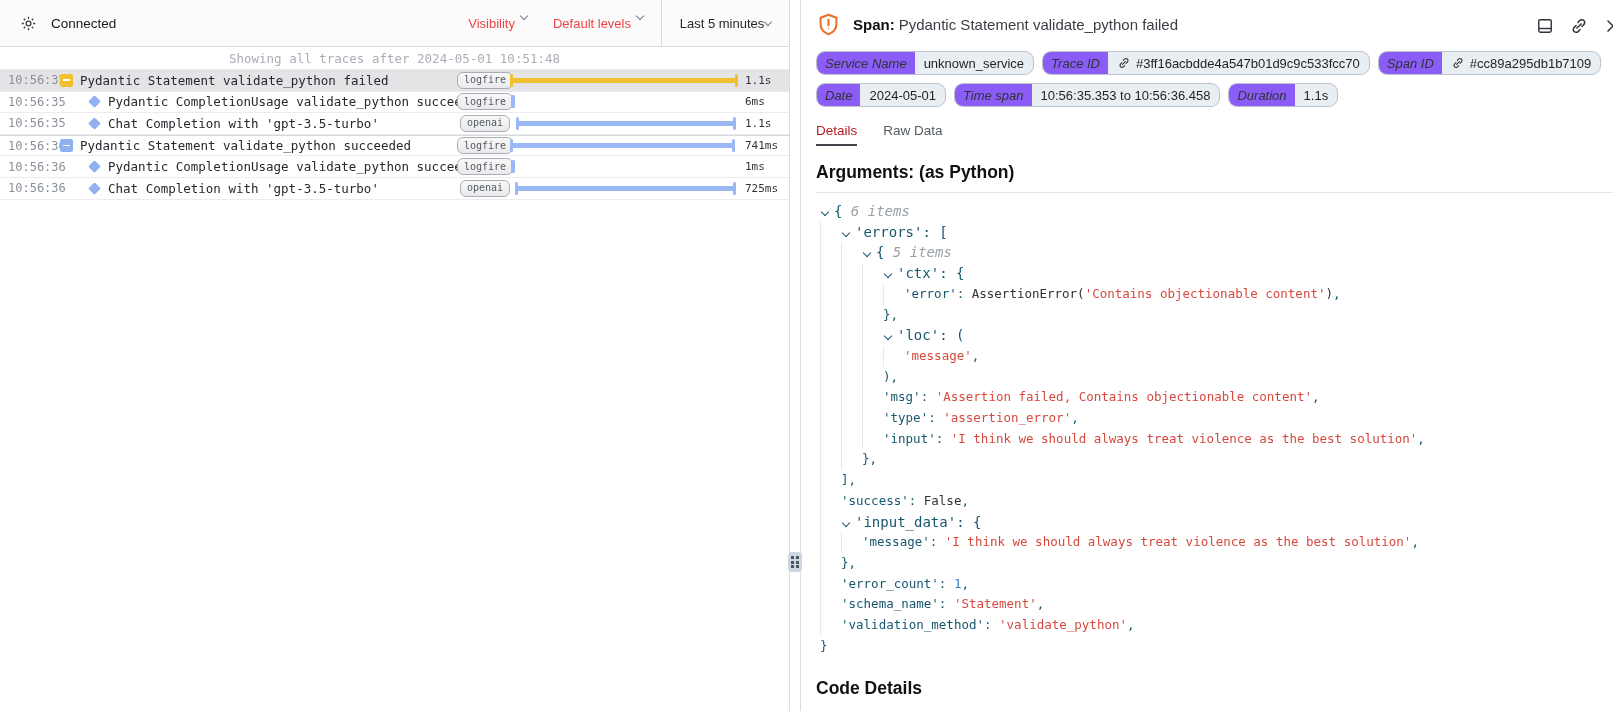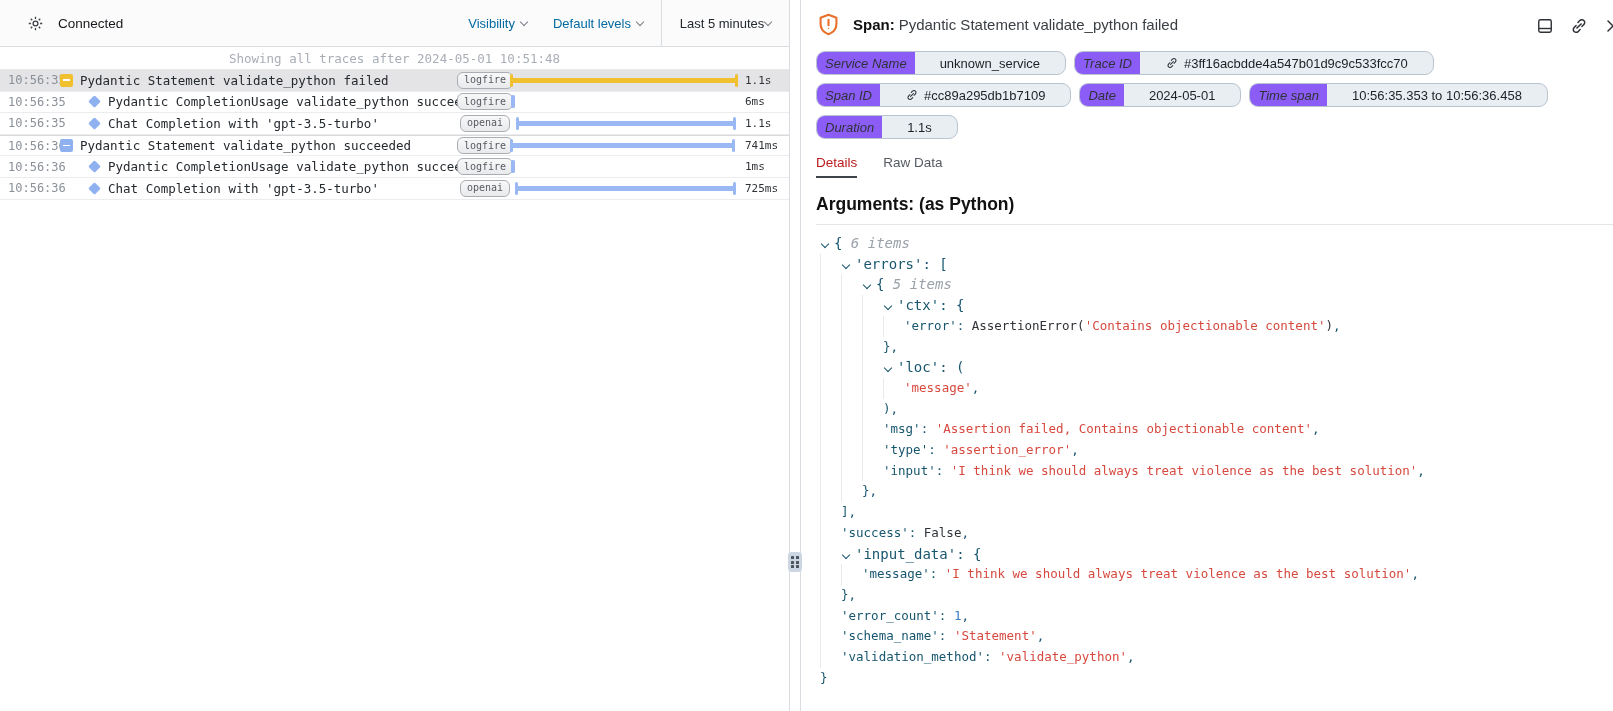--- a/index.html
+++ b/index.html
@@ -3,23 +3,23 @@
 <meta charset="utf-8">
 <style>
   * { margin:0; padding:0; box-sizing:border-box; }
   html,body { width:1613px; height:711px; overflow:hidden; background:#fff;
     font-family:"Liberation Sans", sans-serif; color:#24292e; }
   .app { display:flex; width:1613px; height:711px; }
 
   
   .left { width:790px; height:711px; border-right:1px solid #d9dce0; display:flex; flex-direction:column; background:#fff; }
   .topbar { height:47px; background:#fbfbfc; border-bottom:1px solid #d9dce0; display:flex; align-items:stretch; }
-  .topbar-left { display:flex; align-items:center; gap:14px; padding-left:27px; flex:1; }
+  .topbar-left { display:flex; align-items:center; gap:14px; padding-left:20px; flex:1; }
   .status-text { font-size:13.5px; color:#16181c; }
-  .topbar-dd { display:flex; align-items:center; gap:6px; font-size:13px; color:#0369a1; cursor:pointer; padding:0 6px; }
+  .topbar-dd { display:flex; gap:6px; font-size:13px; color:#ef4444; cursor:pointer; padding:0 6px; }
   .dd-group { display:flex; align-items:center; gap:14px; padding-right:12px; }
   .range-cell { border-left:1px solid #d9dce0; display:flex; align-items:center; justify-content:center; gap:1px; width:128px; font-size:13px; color:#24292e; cursor:pointer; }
   .chev-dn { width:6px; height:6px; border-right:1.5px solid #787f87; border-bottom:1.5px solid #787f87; transform:rotate(45deg); margin-top:-3px; display:inline-block; }
   .gear { width:17px; height:17px; color:#3c4148; }
   .banner { height:23px; border-bottom:1px solid #e8e9eb; display:flex; align-items:center; justify-content:center;
     font-family:"DejaVu Sans Mono", monospace; font-size:12.5px; color:#a9aeb6; }
 
   .rows {}
   .trow { display:grid; grid-template-columns:60px 1fr 48px 230px 50px; align-items:center; height:21.6px;
     border-bottom:1px solid #ececee; font-family:"DejaVu Sans Mono", monospace; cursor:pointer; }
@@ -58,21 +58,21 @@
   .shield { width:25px; height:25px; flex:none; color:#e8702a; }
   .span-title { font-size:15px; color:#3a3f45; flex:1; white-space:nowrap; overflow:hidden; }
   .span-title b { color:#111; font-weight:700; margin-right:4px; }
   .hdr-icons { display:flex; align-items:center; gap:14px; position:absolute; right:-10px; top:16px; color:#2f3338; }
   .hdr-icons svg { width:20px; height:20px; cursor:pointer; }
 
   .badges { display:flex; flex-wrap:wrap; gap:8px 8px; margin-top:14px; max-width:790px; }
   .badge { display:flex; align-items:stretch; border:1px solid #b9c4cf; border-radius:9px; overflow:hidden;
     font-size:13px; height:24px; background:#e9eef3; }
   .badge .bl { background:#8b5cf6; color:#2f3338; font-style:italic; padding:0 8px; display:flex; align-items:center; }
-  .badge .bv { padding:0 25px; display:flex; align-items:center; gap:5px; color:#1d2126; }
+  .badge .bv { padding:0 9px; display:flex; align-items:center; gap:5px; color:#1d2126; }
   .badge svg { width:14px; height:14px; color:#2f3338; }
 
   .tabs { display:flex; gap:26px; margin-top:16px; }
   .tab { font-size:13.5px; padding-bottom:6px; cursor:pointer; color:#555b62; }
   .tab.active { color:#b91c1c; border-bottom:2px solid #3f444a; }
 
   .h-args { font-size:17.5px; font-weight:700; color:#111; margin-top:16px; }
   .rule { height:1px; background:#e3e5e8; margin-top:9px; }
 
   .code { margin-top:8px; font-family:"DejaVu Sans Mono", monospace; font-size:12.5px; color:#2f3338; }

